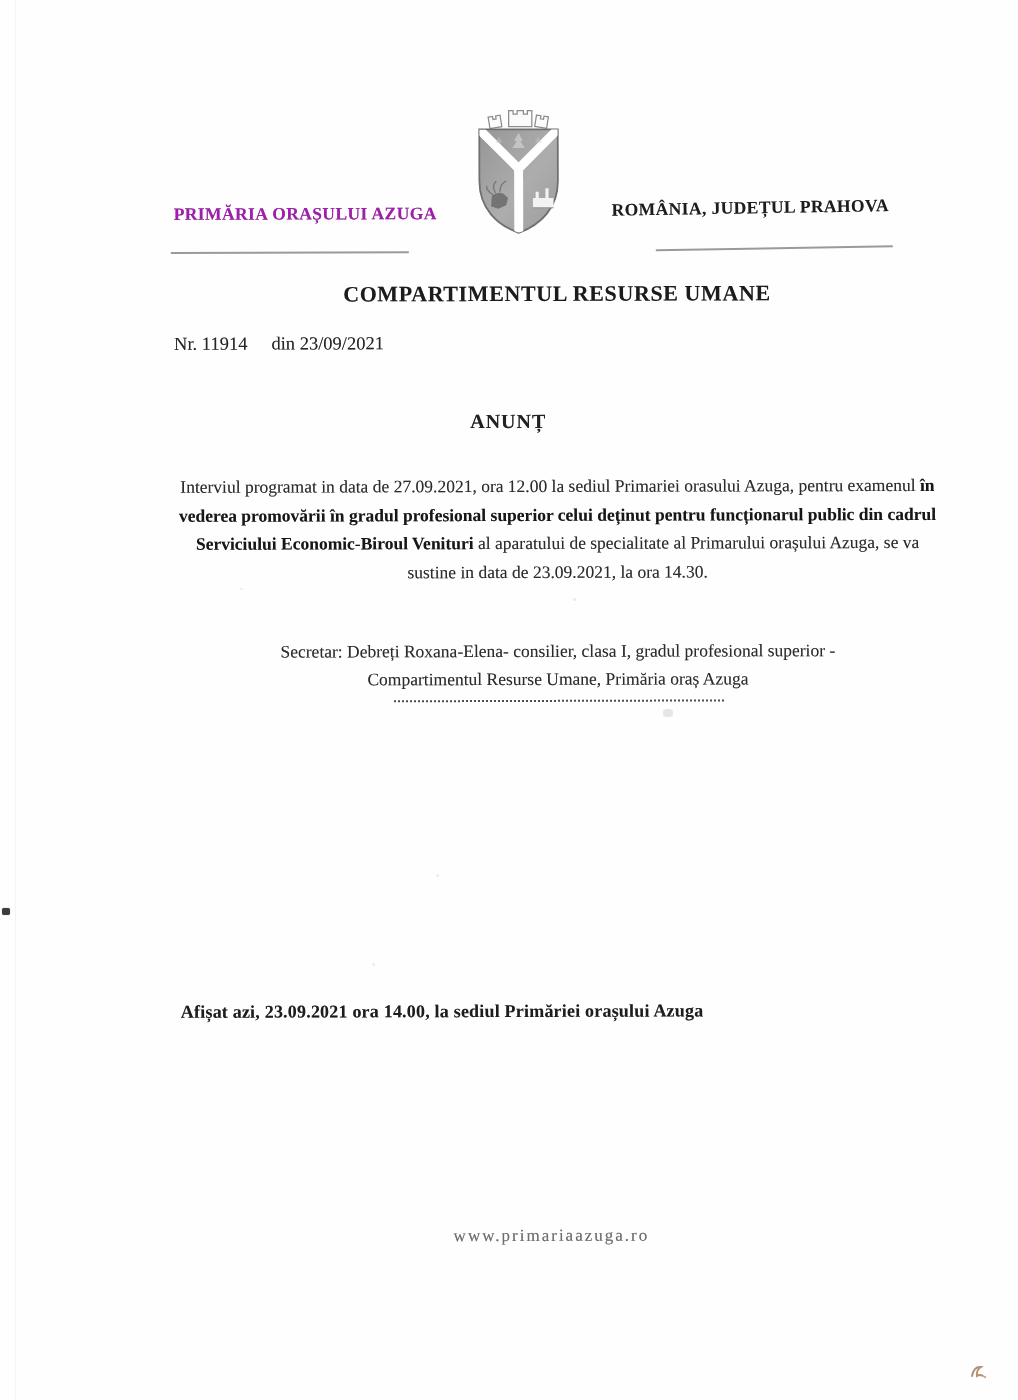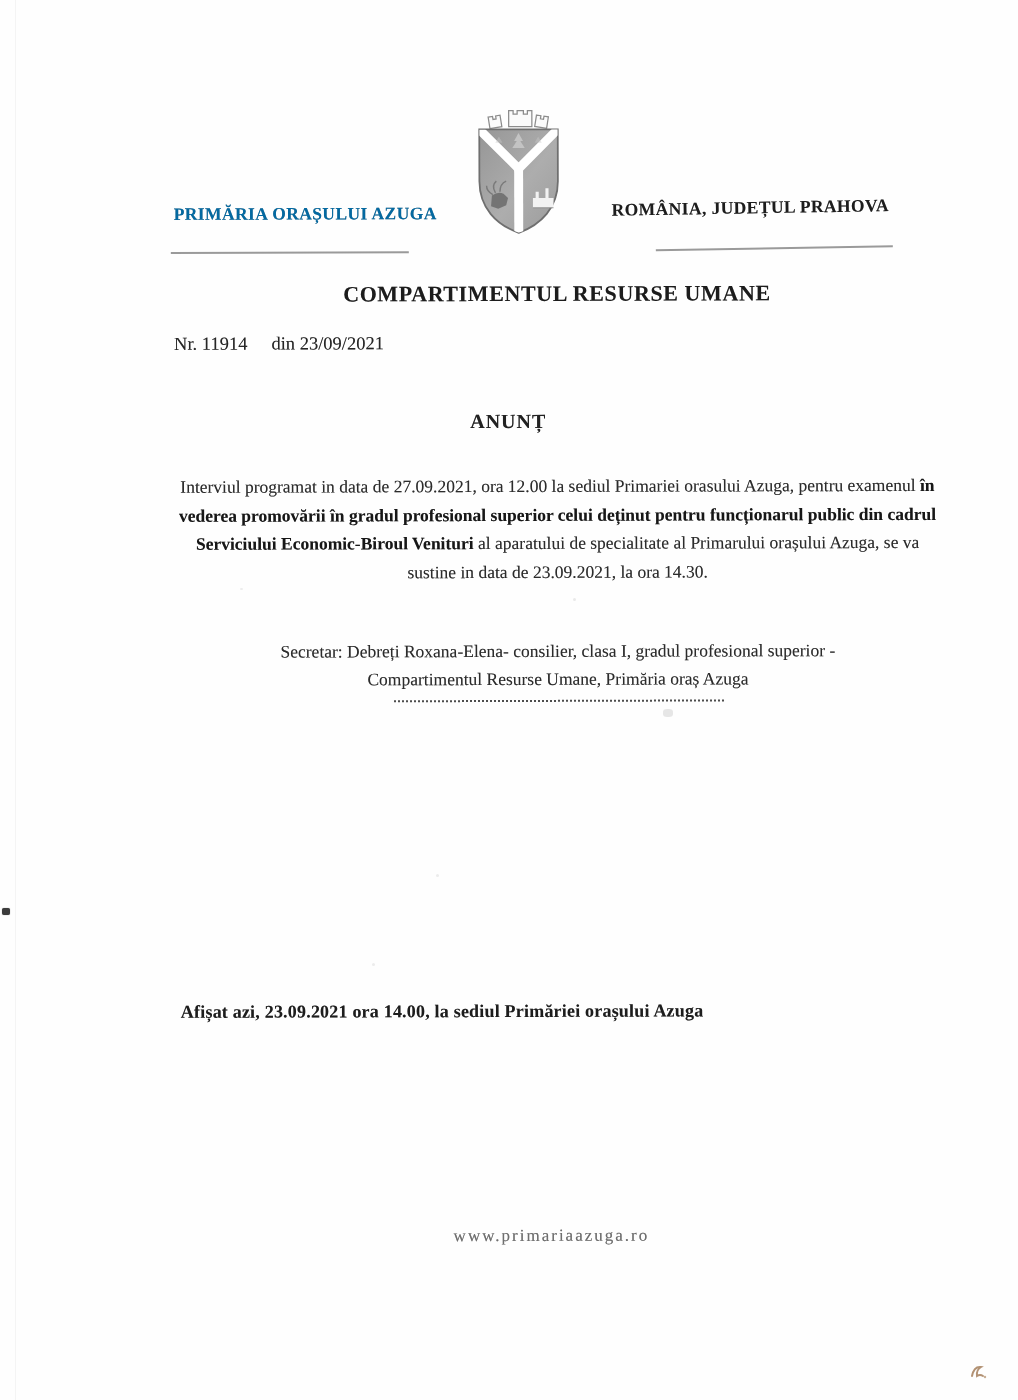--- a/index.html
+++ b/index.html
@@ -9,21 +9,21 @@
     background:#fefefe;
     overflow:hidden;
     font-family:"Liberation Serif","DejaVu Serif",serif;
     color:#2f2f2f;
   }
   .scan-tilt{position:absolute;inset:0;transform:rotate(-0.15deg);}
   .txt{text-shadow:0 0 .5px rgba(70,70,70,.45);}
   .emblem{position:absolute;left:462px;top:108px;width:116px;height:132px;}
   .hdr-left{
     position:absolute;left:175px;top:203px;
-    font-size:17.5px;font-weight:bold;color:#0369a1;letter-spacing:.4px;
+    font-size:17.5px;font-weight:bold;color:#a21caf;letter-spacing:.4px;
   }
   .hdr-right{
     position:absolute;left:613px;top:198px;
     font-size:17.5px;font-weight:bold;color:#1d1d1d;letter-spacing:.4px;
     transform:rotate(-0.8deg);
   }
   .rule{position:absolute;height:1.5px;background:#9a9a9a;}
   .rule.left{left:172px;top:251px;width:238px;}
   .rule.right{left:657px;top:248px;width:237px;transform:rotate(-0.8deg);}
   .dept{

